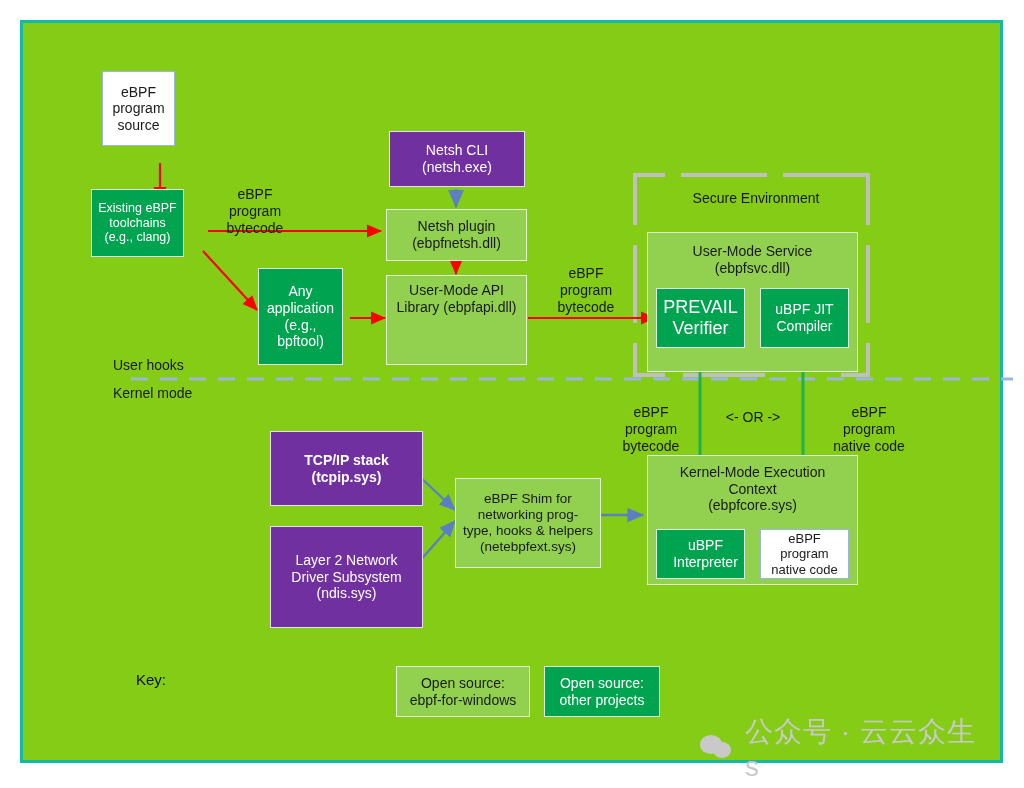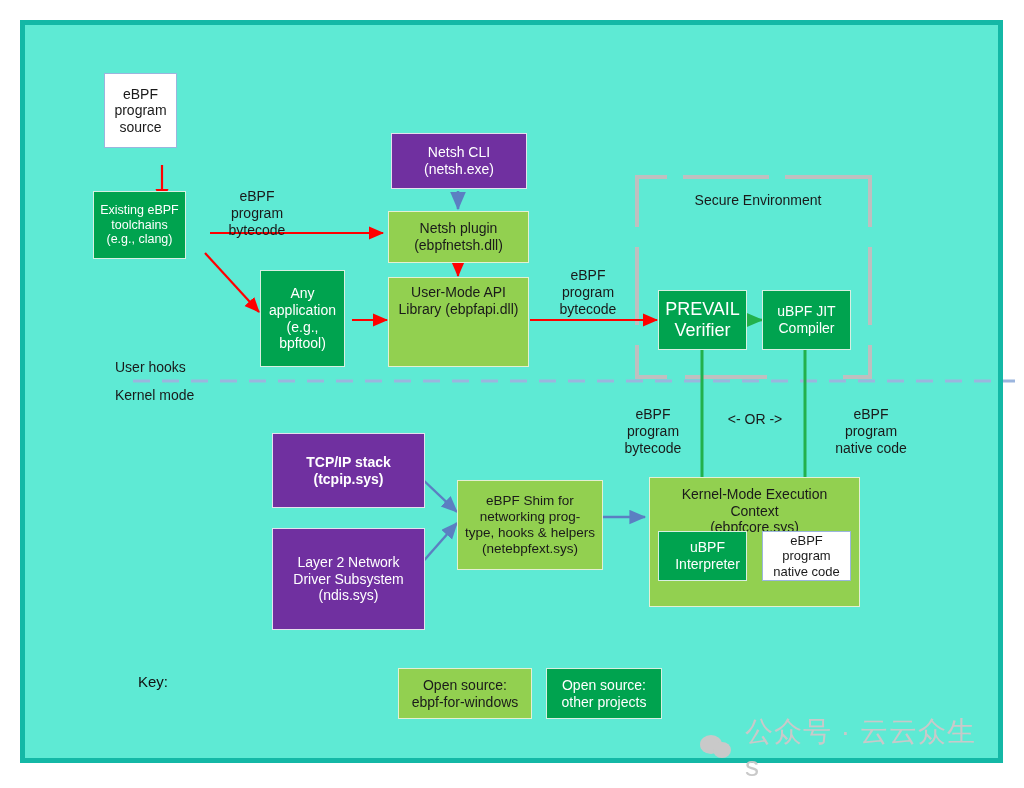--- a/index.html
+++ b/index.html
@@ -1,20 +1,20 @@
 <!DOCTYPE html>
 <html><head>
 <meta charset="utf-8">
 <style>
   html,body{margin:0;padding:0;background:#ffffff;}
   body{width:1024px;height:788px;position:relative;overflow:hidden;
        font-family:"Liberation Sans",sans-serif;color:#111;}
 
   #frame{position:absolute;left:20px;top:20px;width:983px;height:743px;
-         border:5px solid #14b8a6;background:#5eead4;box-sizing:border-box;}
+         border:3px solid #14b8a6;background:#84cc16;box-sizing:border-box;}
 
   .node{position:absolute;box-sizing:border-box;display:flex;align-items:center;
         justify-content:center;text-align:center;line-height:1.18;}
   .node span{display:block;padding:0 3px;}
 
   .purple{background:#7030A0;color:#fff;border:1px solid #e6e0ee;}
   .lgreen{background:#92D050;color:#1a1a1a;border:1px solid #e4f0d3;}
   .dgreen{background:#00A34F;color:#fff;border:1px solid #d8efe2;}
   .white-b{background:#ffffff;color:#1a1a1a;border:1px solid #9BB5DE;}
 
@@ -123,20 +123,25 @@
   <div class="node lgreen" style="left:363px;top:252px;width:141px;height:90px;font-size:14px;
               align-items:flex-start;padding-top:6px;">
     <span style="white-space:pre-line;">User-Mode API
 Library (ebpfapi.dll)</span>
   </div>
 
   <div class="lbl" style="left:648px;top:167px;width:170px;font-size:14px;">
     <span>Secure Environment</span>
   </div>
 
+  <div class="node lgreen" style="left:624px;top:209px;width:211px;height:140px;font-size:14px;
+              align-items:flex-start;padding-top:10px;">
+    <span style="white-space:pre-line;">User-Mode Service
+(ebpfsvc.dll)</span>
+  </div>
   <div class="node dgreen" style="left:633px;top:265px;width:89px;height:60px;font-size:18px;">
     <span style="white-space:pre-line;">PREVAIL
 Verifier</span>
   </div>
   <div class="node dgreen" style="left:737px;top:265px;width:89px;height:60px;font-size:14px;">
     <span style="white-space:pre-line;">uBPF JIT
 Compiler</span>
   </div>
 
   <div class="node purple" style="left:247px;top:408px;width:153px;height:75px;font-size:14px;">
@@ -150,21 +155,21 @@
   </div>
 
   <div class="node lgreen" style="left:432px;top:455px;width:146px;height:90px;font-size:13.5px;">
     <span style="white-space:pre-line;">eBPF Shim for
 networking prog-
 type, hooks &amp; helpers
 (netebpfext.sys)</span>
   </div>
 
   <div class="node lgreen" style="left:624px;top:432px;width:211px;height:130px;font-size:14px;
-              align-items:flex-start;padding-top:8px;margin-top:20px;">
+              align-items:flex-start;padding-top:8px;">
     <span style="white-space:pre-line;">Kernel-Mode Execution
 Context
 (ebpfcore.sys)</span>
   </div>
   <div class="node dgreen" style="left:633px;top:506px;width:89px;height:50px;font-size:14px;padding-left:10px;">
     <span style="white-space:pre-line;">uBPF
 Interpreter</span>
   </div>
   <div class="node white-b" style="left:737px;top:506px;width:89px;height:50px;font-size:13px;">
     <span style="white-space:pre-line;">eBPF

